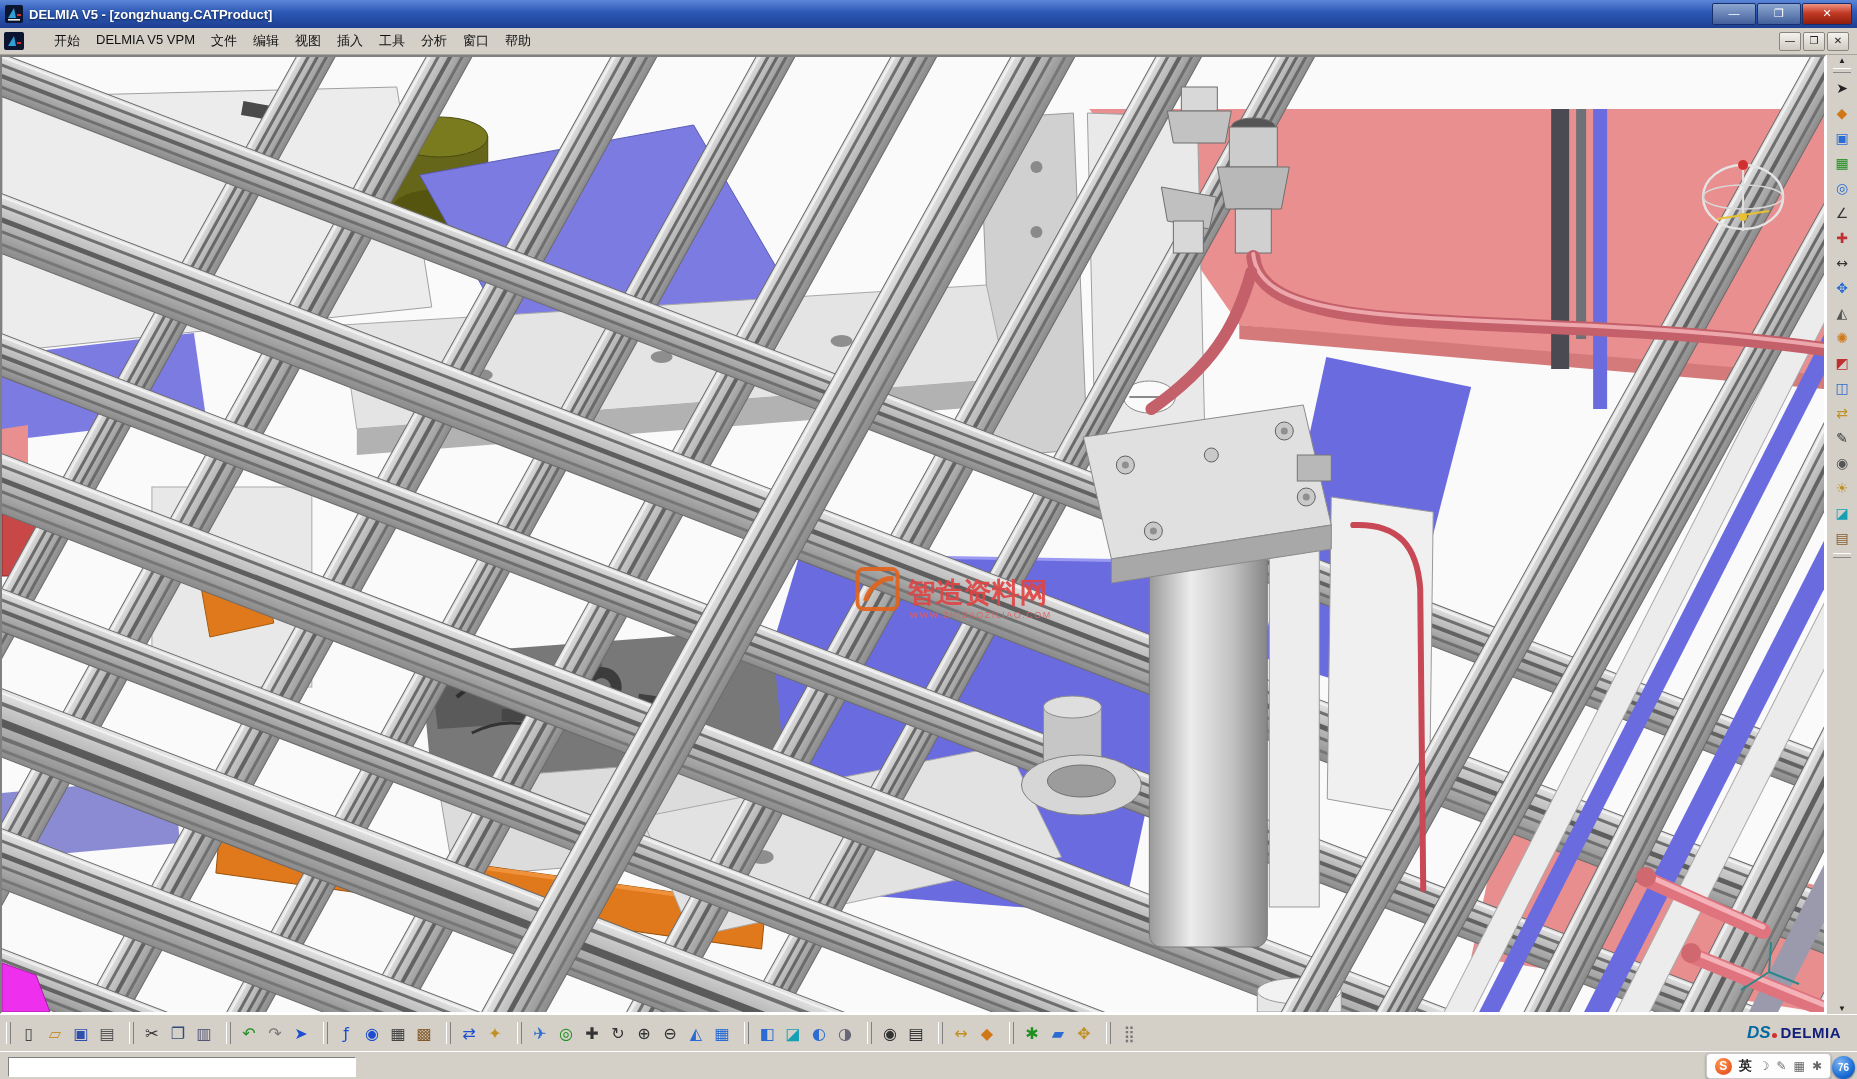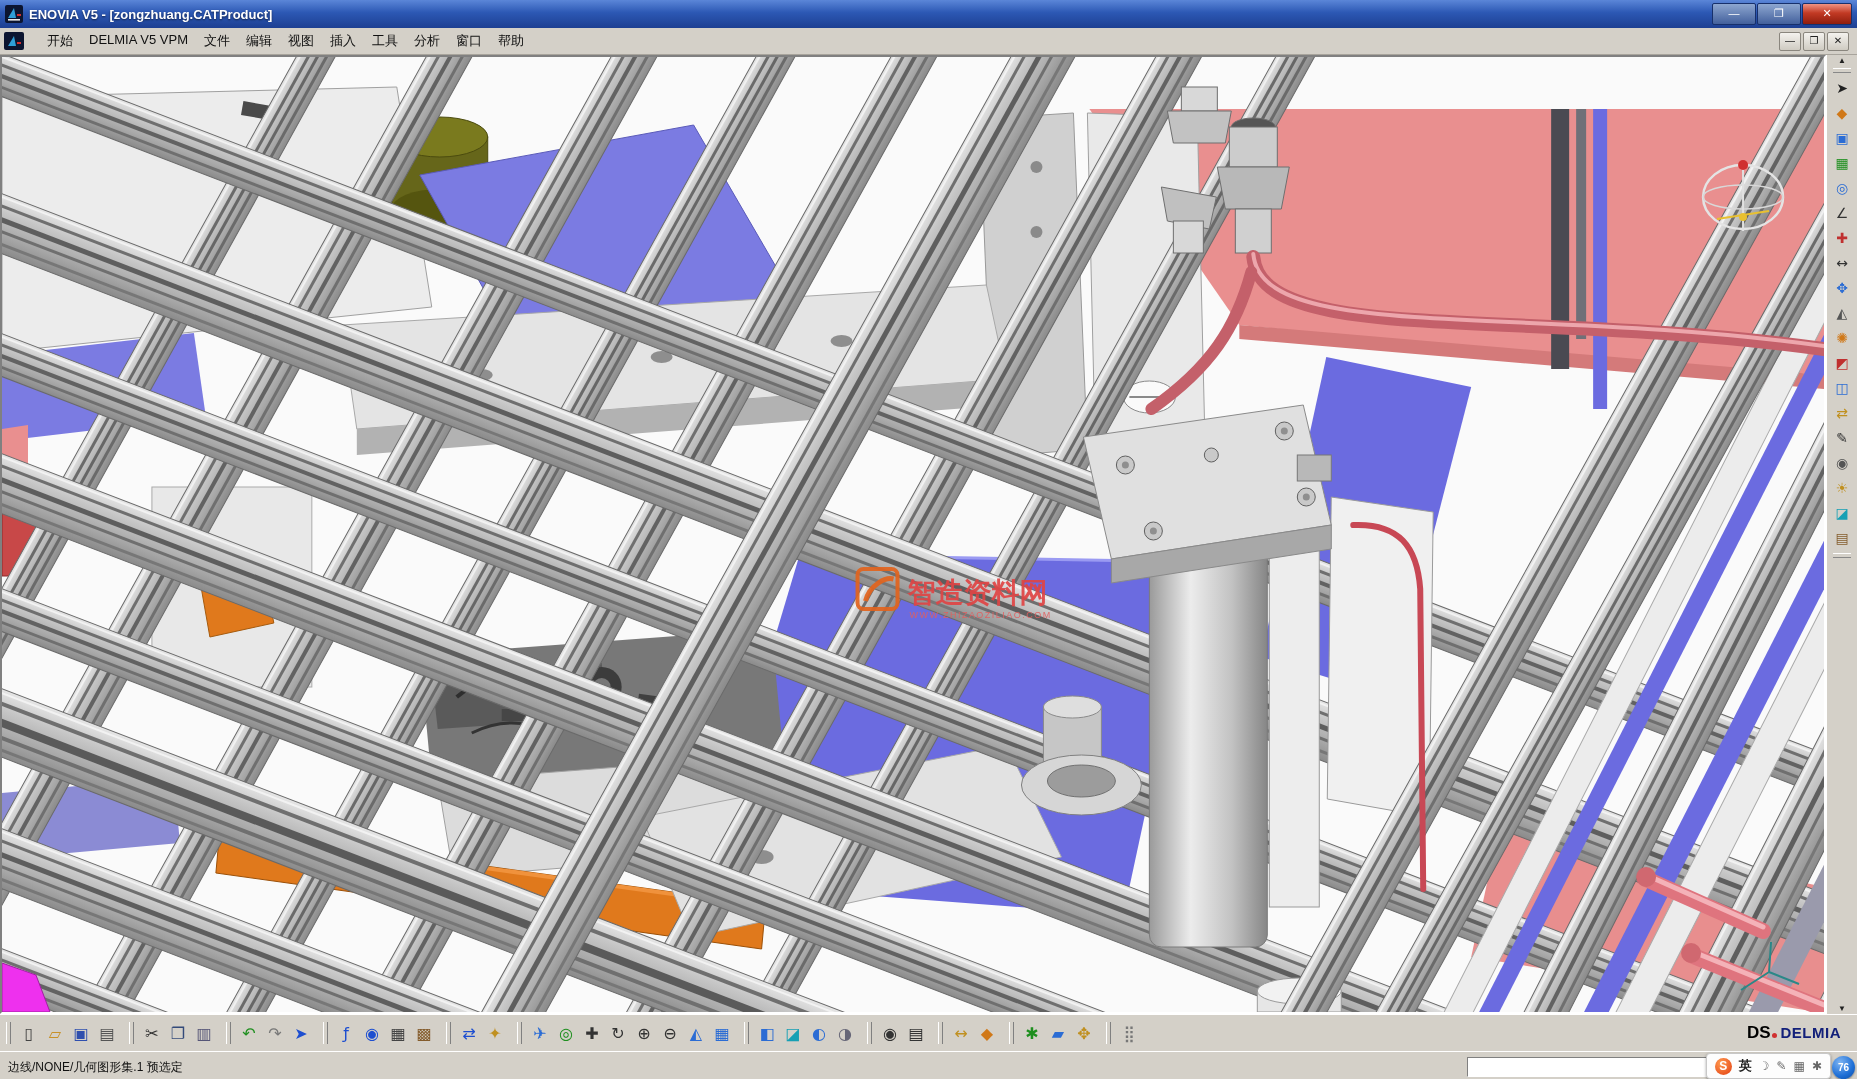--- a/index.html
+++ b/index.html
@@ -11,21 +11,21 @@
   .titlebar{height:28px;background:linear-gradient(#5b86d8,#2c58b4 45%,#1d3f92);
     display:flex;align-items:center;padding:0 5px;gap:6px;color:#fff}
   .app-icon{width:18px;height:18px;flex:0 0 auto}
   .title-text{flex:1;font-size:13px;font-weight:bold;text-shadow:0 1px 2px rgba(0,0,0,.6);white-space:nowrap;overflow:hidden}
   .win-btns{display:flex;gap:1px}
   .win-btn{width:42px;height:20px;border:1px solid #17306b;border-radius:2px;color:#fff;
     font-size:11px;line-height:18px;text-align:center;background:linear-gradient(#8da6d0,#43609c)}
   .win-btn.close{width:48px;background:linear-gradient(#ef9383,#c23a24 45%,#8f1d0d)}
   
   .menubar{height:26px;background:#d4d0c8;border-bottom:1px solid #a8a49c;
-    display:flex;align-items:center;padding:0 4px;gap:9px}
+    display:flex;align-items:center;padding:0 4px;gap:16px}
   .menu-logo{width:20px;height:18px;margin-right:6px}
   .menu-item{font-size:13px;color:#111;padding:3px 8px;cursor:default;white-space:nowrap}
   .mdi-btns{margin-left:auto;display:flex;gap:2px;padding-right:4px}
   .mdi-btn{width:20px;height:17px;font-size:10px;line-height:15px;text-align:center;color:#222;
     background:linear-gradient(#f4f2ee,#cfcbc2);border:1px solid #8a867e;border-radius:2px}
   
   .main{display:flex;height:959px}
   .viewport{flex:1;position:relative;border:2px solid;border-color:#808080 #ffffff #ffffff #808080;background:#8b5cf6;overflow:hidden}
   .viewport svg{display:block;width:100%;height:100%}
   .right-toolbar{width:30px;background:#d4d0c8;border-left:1px solid #fff;
@@ -35,21 +35,21 @@
   .rt-btn{width:24px;height:24px;border:1px solid transparent;background:transparent;padding:0;
     display:flex;align-items:center;justify-content:center;font-size:14px;font-family:"DejaVu Sans",sans-serif}
   
   .bottom-toolbar{height:36px;background:#d4d0c8;border-top:1px solid #ffffff;
     display:flex;align-items:center;padding:0 6px}
   .tb-group{display:flex;align-items:center;margin-right:9px}
   .grip{width:3px;height:22px;border-left:1px solid #ffffff;border-right:1px solid #808080;margin-right:5px}
   .tb-btn{width:26px;height:26px;border:1px solid transparent;background:transparent;padding:0;
     display:flex;align-items:center;justify-content:center;font-size:16px;font-family:"DejaVu Sans",sans-serif}
   .brand{margin-left:auto;display:flex;align-items:baseline;gap:4px;padding-right:10px}
-  .brand-ds{font-size:17px;font-weight:bold;color:#000000}
+  .brand-ds{font-size:17px;font-weight:bold;font-style:italic;color:#0369a1}
   .brand-ds::after{content:"";display:inline-block;width:5px;height:5px;border-radius:50%;background:#d03030;margin-left:1px}
   .brand-name{font-size:15px;font-weight:bold;color:#13207a;letter-spacing:.5px}
   
   .statusbar{height:30px;background:#d4d0c8;border-top:1px solid #fff;display:flex;align-items:center;
     padding:0 8px;font-size:12px;color:#111;position:relative}
   .status-msg{flex:1;white-space:nowrap}
   .cmd-input{width:340px;height:18px;background:#fff;border:1px solid;border-color:#808080 #fff #fff #808080;
     font-size:12px;margin-right:34px;padding:0 3px}
   .ime-bar{position:absolute;right:26px;bottom:3px;height:24px;background:#fdfdfd;border:1px solid #c8c8c8;
     border-radius:4px;box-shadow:0 1px 3px rgba(0,0,0,.35);display:flex;align-items:center;gap:7px;padding:0 8px;z-index:5}
@@ -64,21 +64,21 @@
 </head>
 <body>
 
 <div class="titlebar">
   <svg class="app-icon" viewBox="0 0 18 18">
     <rect width="18" height="18" rx="2" fill="#0c1530"></rect>
     <path d="M3 13 L9 3 L11 13 Z" fill="#2e9fd8"></path>
     <rect x="12" y="9" width="4" height="2" fill="#d03030"></rect>
     <rect x="3" y="14" width="12" height="1.6" fill="#e8e8e8"></rect>
   </svg>
-  <span class="title-text">ENOVIA V5 - [zongzhuang.CATProduct]</span>
+  <span class="title-text">DELMIA V5 - [zongzhuang.CATProduct]</span>
   <div class="win-btns">
     <div class="win-btn">—</div>
     <div class="win-btn">❐</div>
     <div class="win-btn close">✕</div>
   </div>
 </div>
 
 <div class="menubar">
   <svg class="menu-logo" viewBox="0 0 20 18">
     <rect width="20" height="18" rx="2" fill="#0c1530"></rect>
@@ -562,21 +562,20 @@
         </button>
       </div>
     </span>
   <div class="brand">
     <span class="brand-ds">DS</span>
     <span class="brand-name">DELMIA</span>
   </div>
 </div>
 
 <div class="statusbar">
-  <span class="status-msg">边线/NONE/几何图形集.1 预选定</span>
   <input class="cmd-input" type="text" value="" style="">
   <div class="ime-bar">
     <span class="ime-logo">S</span>
     <span class="ime-lang">英</span>
     <span class="ime-ico">☽</span>
     <span class="ime-ico">✎</span>
     <span class="ime-ico">▦</span>
     <span class="ime-ico">✱</span>
   </div>
   <div class="tray-ball">76</div>

